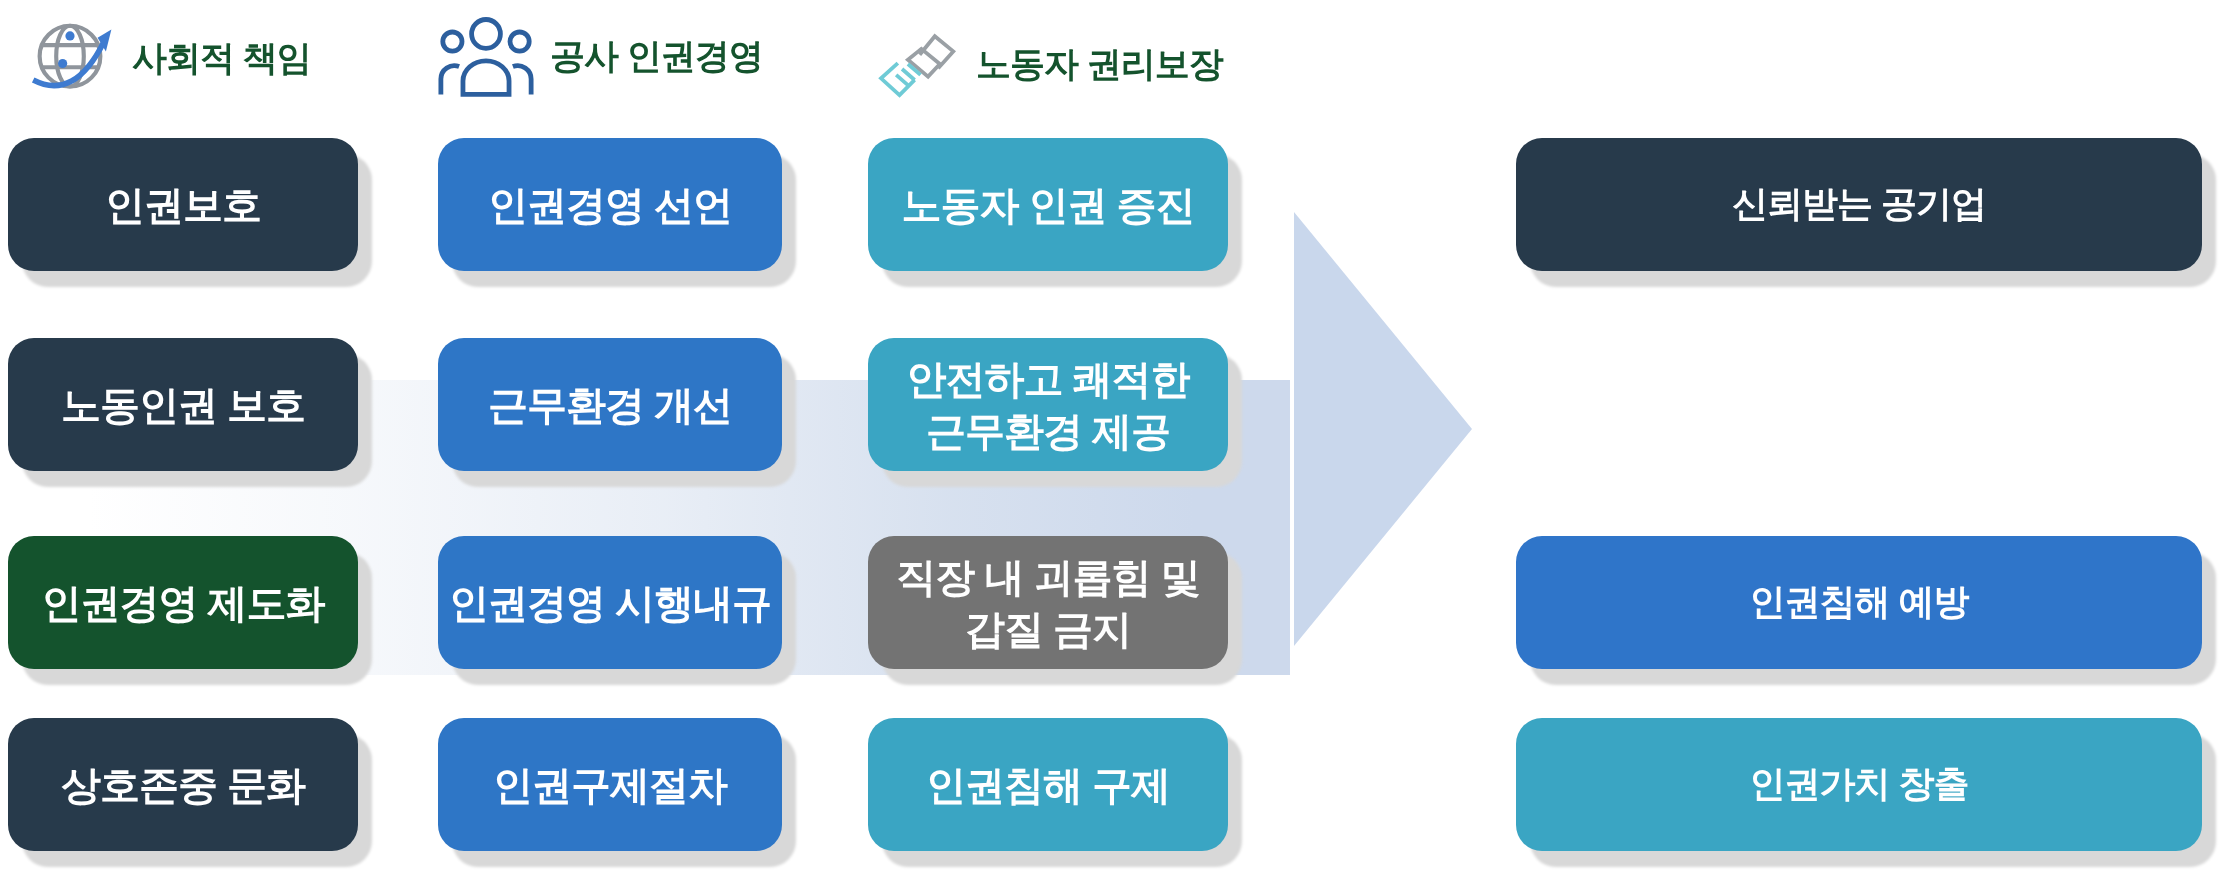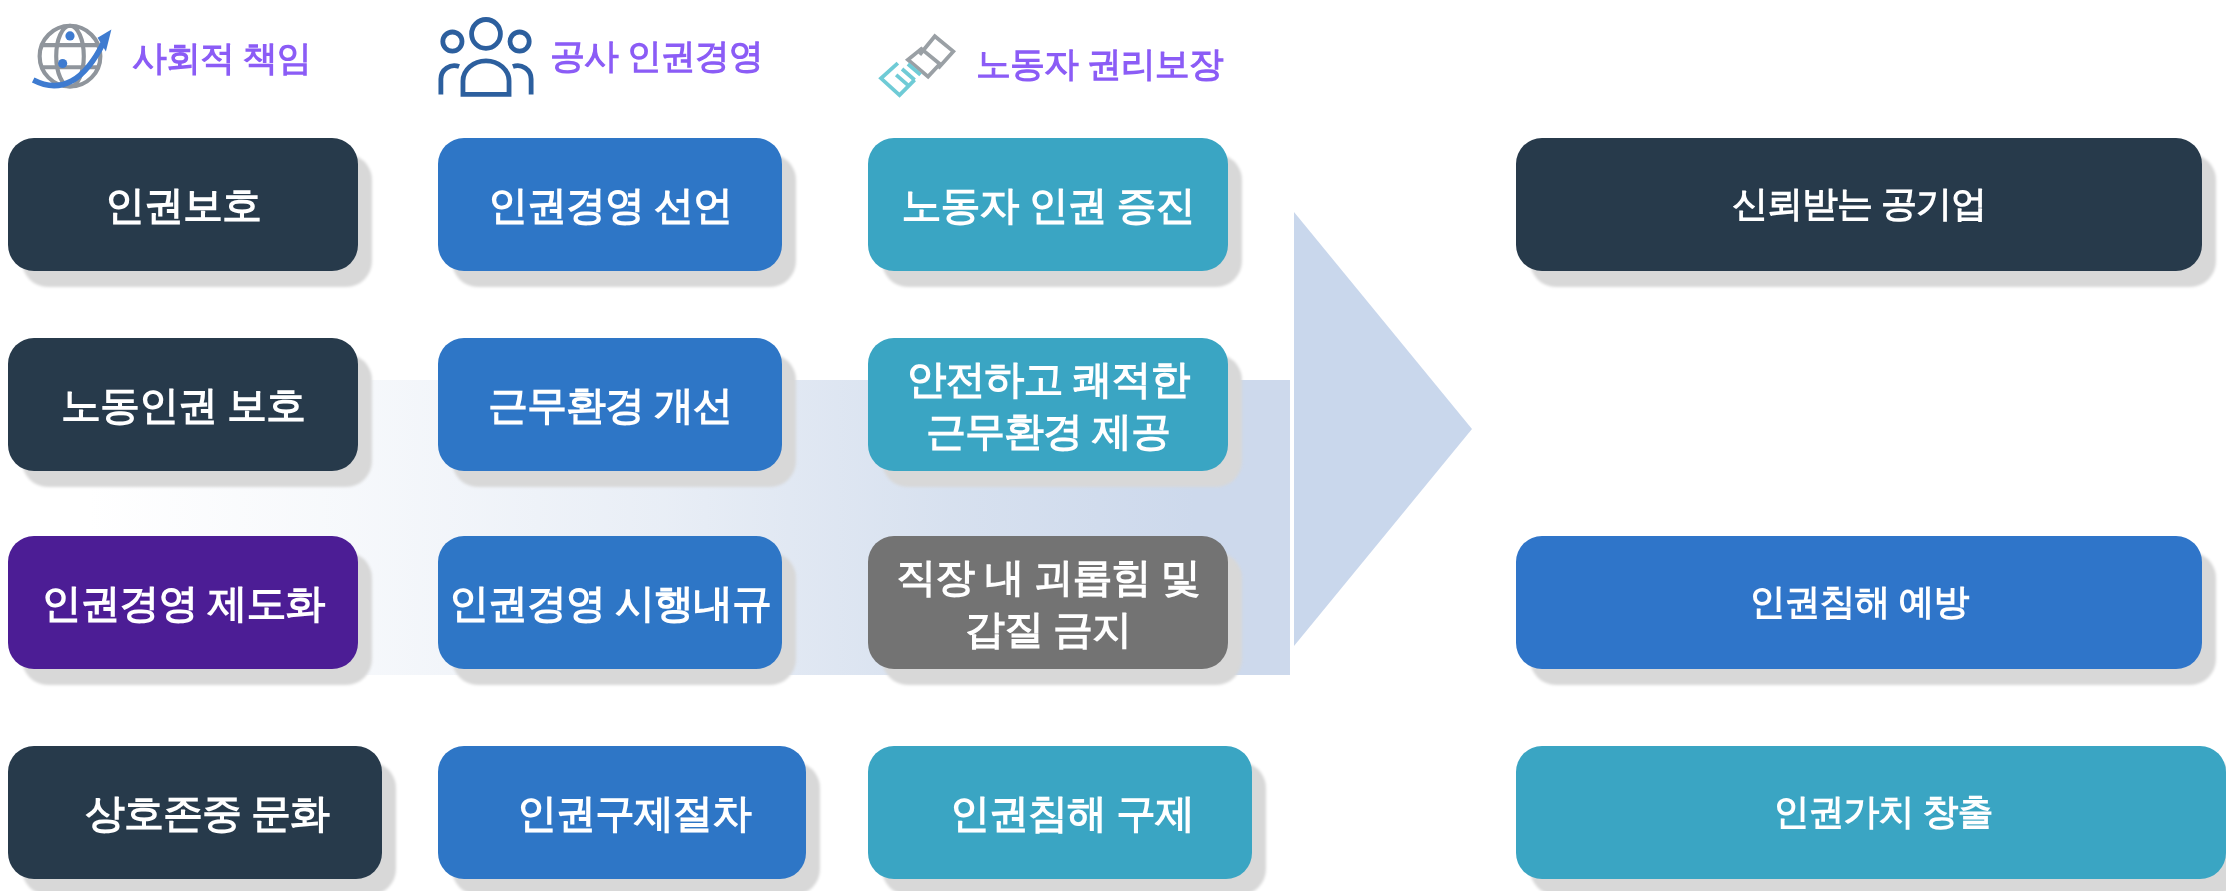--- a/index.html
+++ b/index.html
@@ -16,35 +16,35 @@
           rgba(205,217,235,0.80) 72%,
           #cdd9ec 92%);
         z-index:0;}
   
   .arrow-head{position:absolute;left:1294px;top:212px;width:178px;height:434px;
         clip-path:polygon(0 0,100% 50%,0 100%);
         background:#c9d7ec;z-index:0;}
 
   
   .hdr{position:absolute;display:flex;align-items:center;gap:16px;z-index:2;}
-  .hdr-label{font-size:35px;font-weight:700;color:#8b5cf6;letter-spacing:-1px;white-space:nowrap;}
+  .hdr-label{font-size:35px;font-weight:700;color:#14532d;letter-spacing:-1px;white-space:nowrap;}
   .hdr svg{display:block;}
 
   
   .box{position:absolute;height:133px;border-radius:26px;z-index:1;
        display:flex;align-items:center;justify-content:center;text-align:center;
        box-shadow:14px 16px 3px 0 #d8d8d8;}
   .box .lbl{color:#ffffff;font-size:40px;font-weight:700;letter-spacing:-1px;
        white-space:pre-line;line-height:1.3;padding:0 10px;}
   .c0{left:8px;width:350px;}
   .c1{left:438px;width:344px;}
   .c2{left:868px;width:360px;}
   .c3{left:1516px;width:686px;}
   .c3 .lbl{font-size:36px;}
-  .r0{top:138px;} .r1{top:338px;} .r2{top:536px;} .r3{top:746px;padding-left:24px;}
+  .r0{top:138px;} .r1{top:338px;} .r2{top:536px;} .r3{top:718px;}
 </style>
 </head>
 <body>
 
 <div class="stage">
 
   <div class="band"></div>
   <div class="arrow-head"></div>
 
   <div class="hdr" style="left:24px;top:12px;">
@@ -96,21 +96,21 @@
     </span>
     <span class="hdr-label">노동자 권리보장</span>
   </div>
 
   <div class="box c0 r0" style="background: rgb(39, 58, 75);">
       <span class="lbl">인권보호</span>
     </div>
   <div class="box c0 r1" style="background: rgb(39, 58, 75); align-items: center;">
       <span class="lbl">노동인권 보호</span>
     </div>
-  <div class="box c0 r2" style="background: #4c1d95;">
+  <div class="box c0 r2" style="background: #14532d;">
       <span class="lbl">인권경영 제도화</span>
     </div>
   <div class="box c0 r3" style="background: rgb(39, 58, 75);">
       <span class="lbl">상호존중 문화</span>
     </div>
 
   <div class="box c1 r0" style="background: rgb(46, 118, 198);">
       <span class="lbl">인권경영 선언</span>
     </div>
   <div class="box c1 r1" style="background: rgb(46, 118, 198);">

